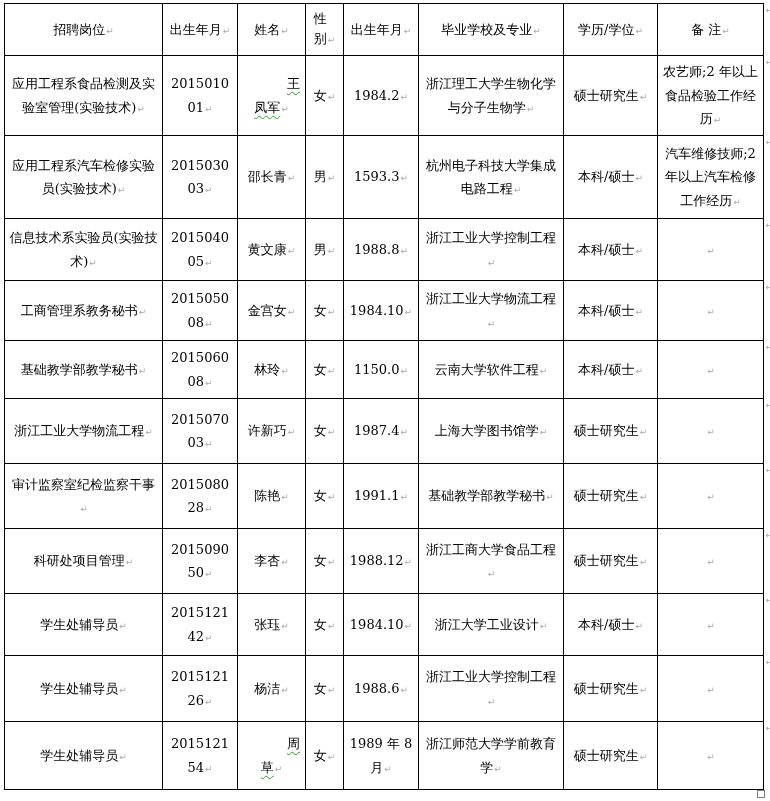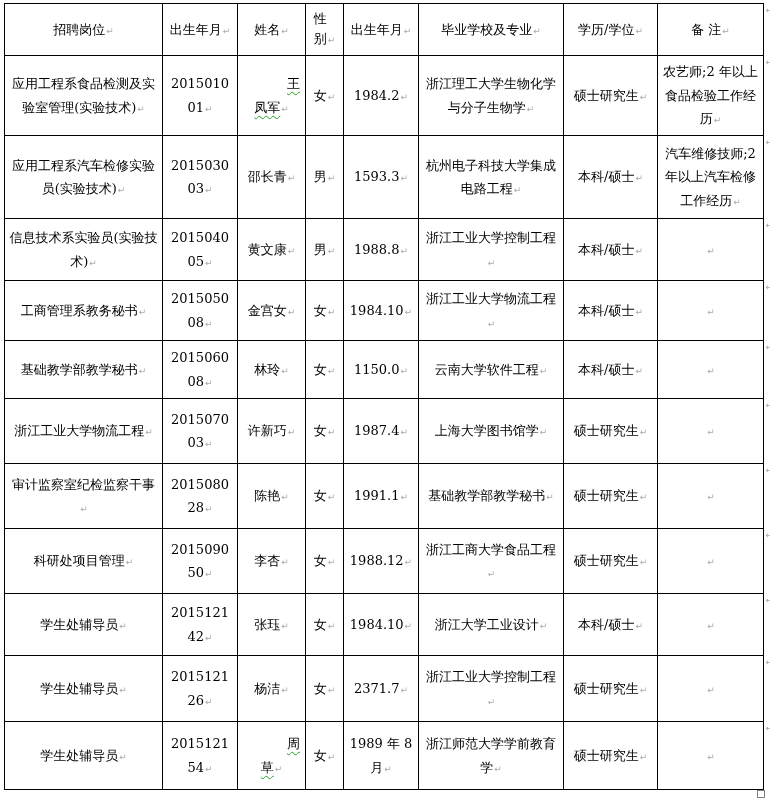--- a/index.html
+++ b/index.html
@@ -211,21 +211,21 @@
     <td><span class="cell"><span class="cell-text">1984.10</span><span class="pilcrow">↵</span></span></td>
     <td><span class="cell"><span class="cell-text">浙江大学工业设计</span><span class="pilcrow">↵</span></span></td>
     <td><span class="cell"><span class="cell-text">本科/硕士</span><span class="pilcrow">↵</span></span></td>
     <td><span class="cell"><span class="cell-text"></span><span class="pilcrow">↵</span></span><span class="row-end-mark">↵</span></td>
   </tr>
         <tr>
     <td><span class="cell"><span class="cell-text">学生处辅导员</span><span class="pilcrow">↵</span></span></td>
     <td><span class="cell"><span class="cell-text">201512126</span><span class="pilcrow">↵</span></span></td>
     <td><span class="cell"><span class="cell-text">杨洁</span><span class="pilcrow">↵</span></span></td>
     <td><span class="cell"><span class="cell-text">女</span><span class="pilcrow">↵</span></span></td>
-    <td><span class="cell"><span class="cell-text">2371.7</span><span class="pilcrow">↵</span></span></td>
+    <td><span class="cell"><span class="cell-text">1988.6</span><span class="pilcrow">↵</span></span></td>
     <td><span class="cell"><span class="cell-text">浙江工业大学控制工程</span><span class="pilcrow">↵</span></span></td>
     <td><span class="cell"><span class="cell-text">硕士研究生</span><span class="pilcrow">↵</span></span></td>
     <td><span class="cell"><span class="cell-text"></span><span class="pilcrow">↵</span></span><span class="row-end-mark">↵</span></td>
   </tr>
         <tr>
     <td><span class="cell"><span class="cell-text">学生处辅导员</span><span class="pilcrow">↵</span></span></td>
     <td><span class="cell"><span class="cell-text">201512154</span><span class="pilcrow">↵</span></span></td>
     <td><span class="cell"><span class="cell-text squiggle">周草</span><span class="pilcrow">↵</span></span></td>
     <td><span class="cell"><span class="cell-text">女</span><span class="pilcrow">↵</span></span></td>
     <td><span class="cell"><span class="cell-text">1989 年 8 月</span><span class="pilcrow">↵</span></span></td>

